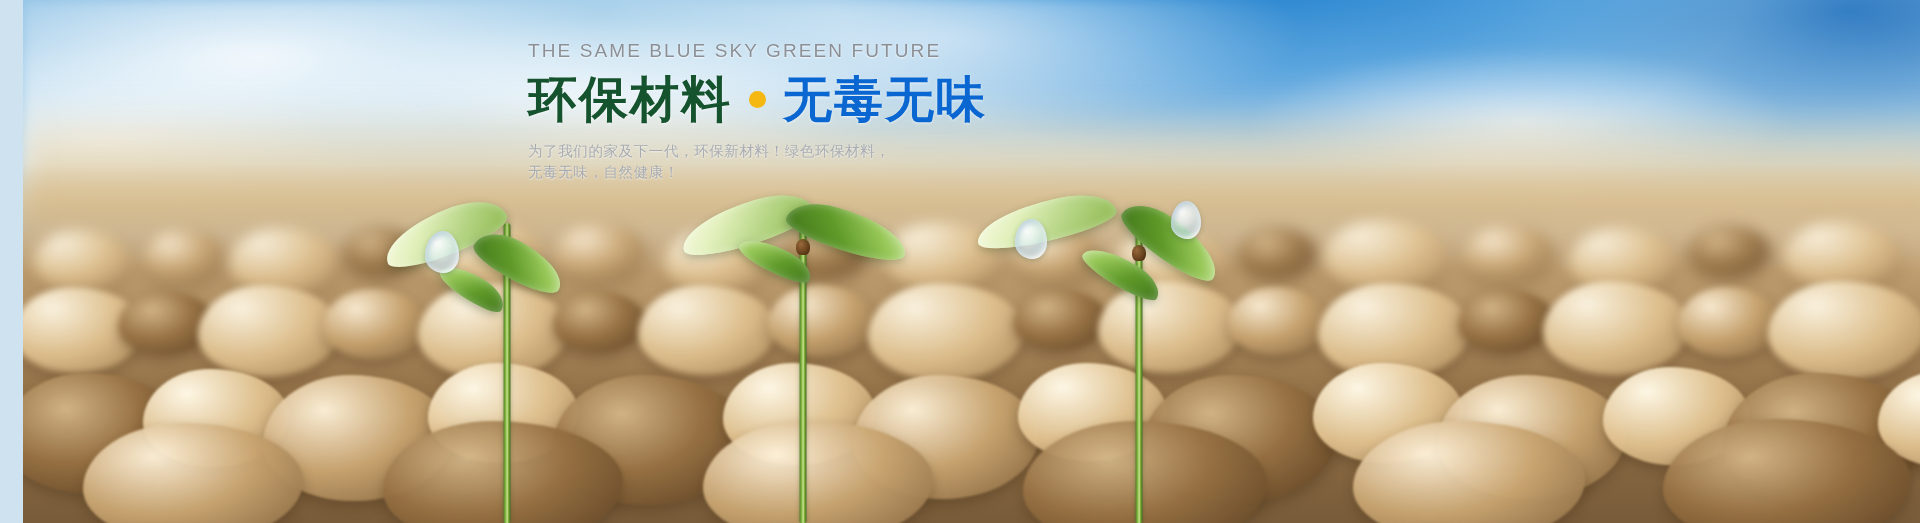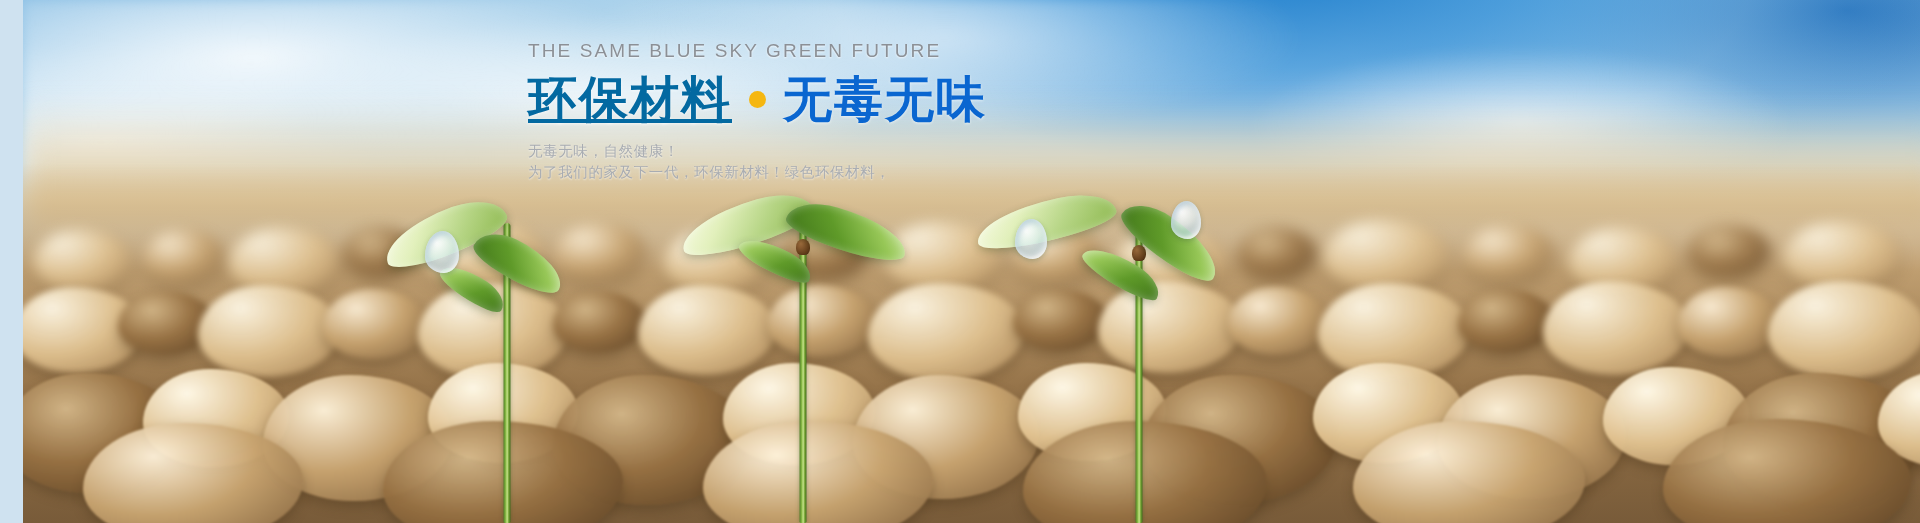--- a/index.html
+++ b/index.html
@@ -117,21 +117,21 @@
     text-shadow:0 1px 2px rgba(255,255,255,0.75);
   }
   .headline {
     margin-top:10px;
     display:flex; align-items:center;
     font-size:49px;
     font-weight:700;
     line-height:1.12;
     white-space:nowrap;
   }
-  .h-green { color:#0369a1; letter-spacing:2px; text-shadow:0 1px 3px rgba(255,255,255,0.6);text-decoration:underline; }
+  .h-green { color:#14532d; letter-spacing:2px; text-shadow:0 1px 3px rgba(255,255,255,0.6); }
   .h-blue  { color:#0a66d0; letter-spacing:2px; text-shadow:0 1px 3px rgba(255,255,255,0.6); }
   .h-dot {
     display:inline-block;
     width:17px; height:17px; border-radius:50%;
     background:#f5b711;
     margin:0 17px;
     flex:none;
   }
   .sub {
     margin-top:14px;
@@ -250,18 +250,18 @@
 
     <div class="eyebrow">THE SAME BLUE SKY GREEN FUTURE</div>
 
     <div class="headline">
       <span class="h-green">环保材料</span>
       <span class="h-dot"></span>
       <span class="h-blue">无毒无味</span>
     </div>
 
     <div class="sub">
+      <div>为了我们的家及下一代，环保新材料！绿色环保材料，</div>
       <div>无毒无味，自然健康！</div>
-      <div>为了我们的家及下一代，环保新材料！绿色环保材料，</div>
     </div>
 
   </div>
 </div>
 
 </body></html>

